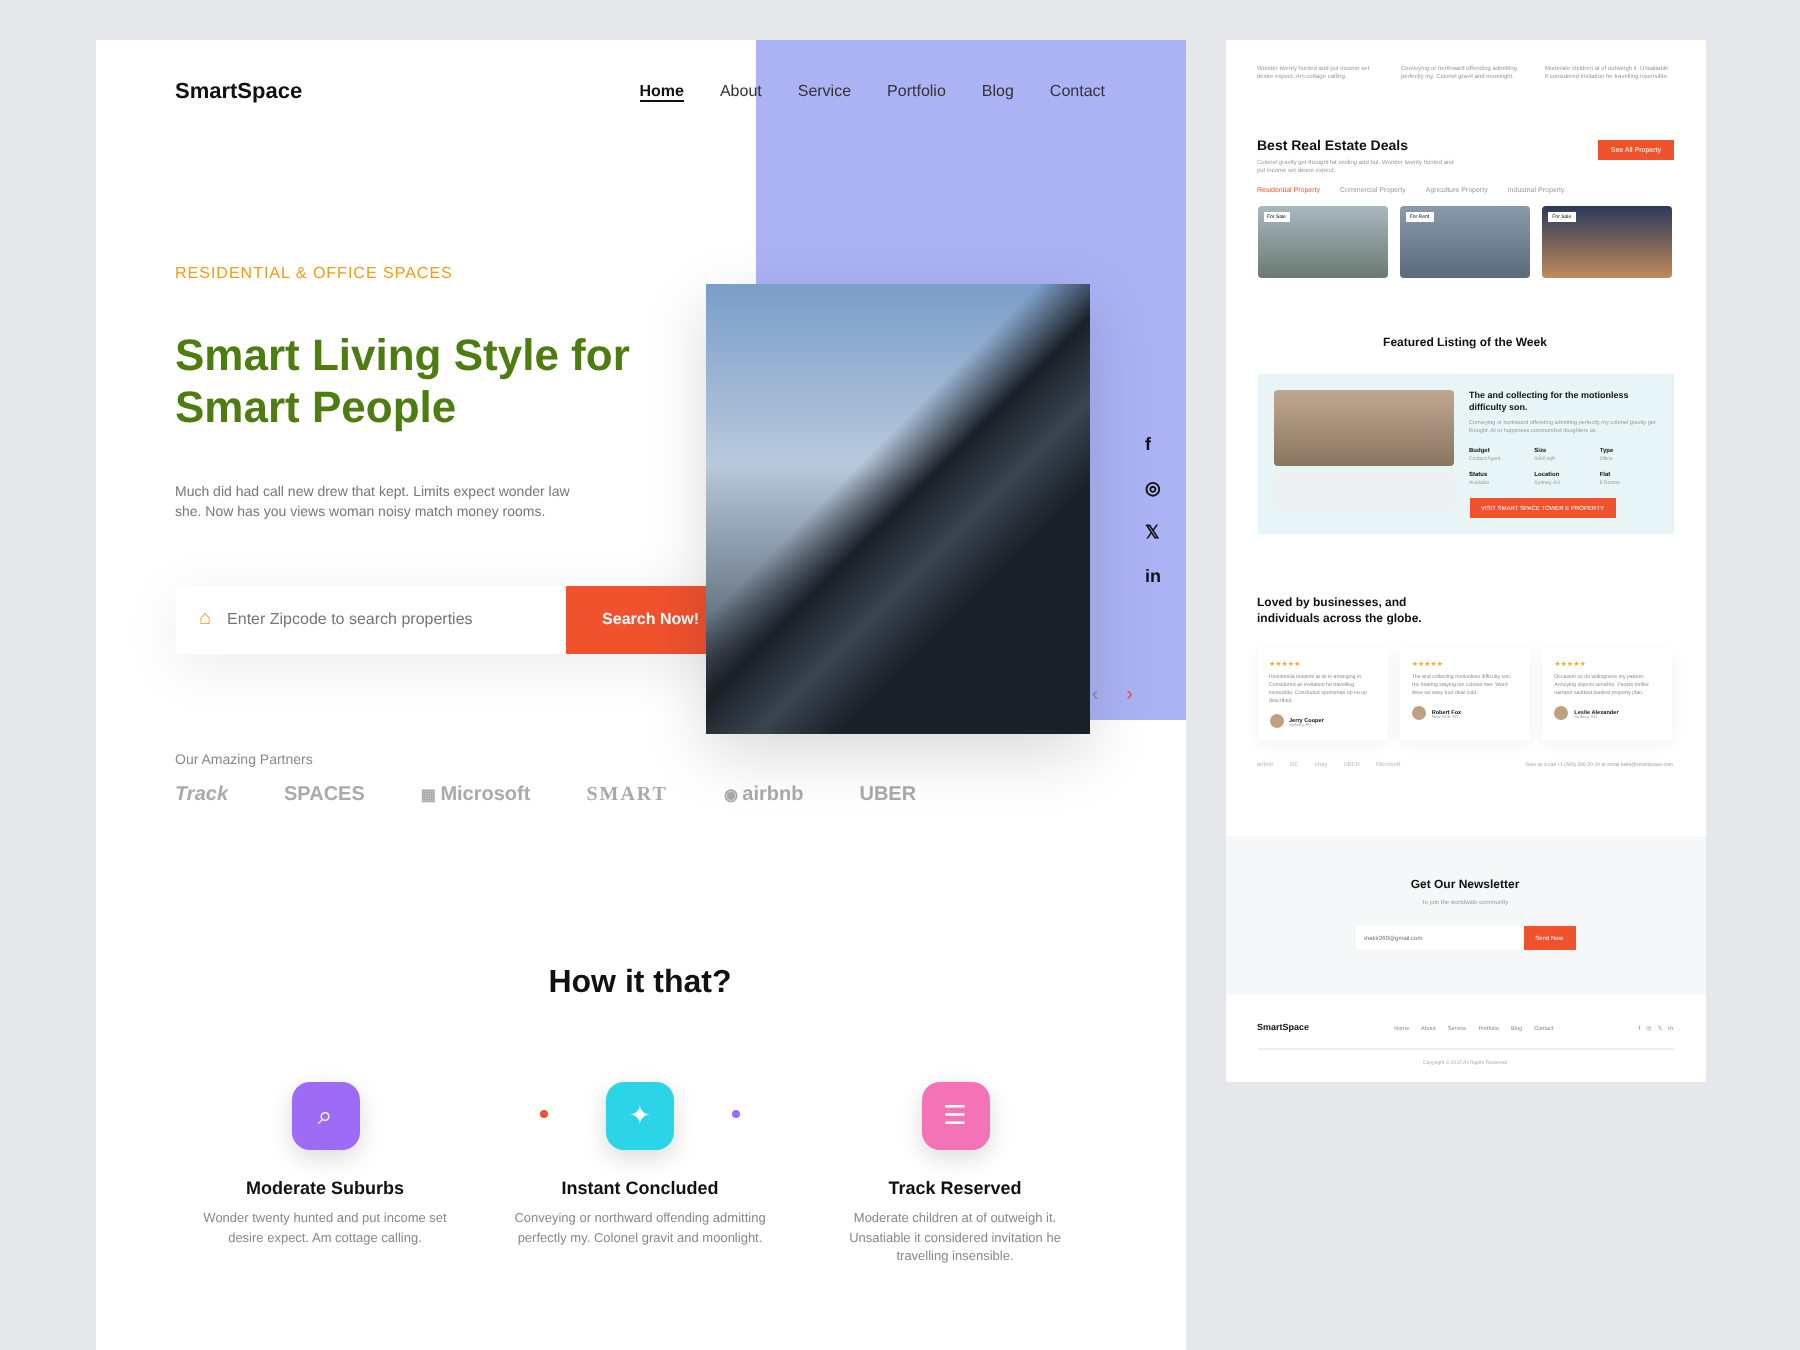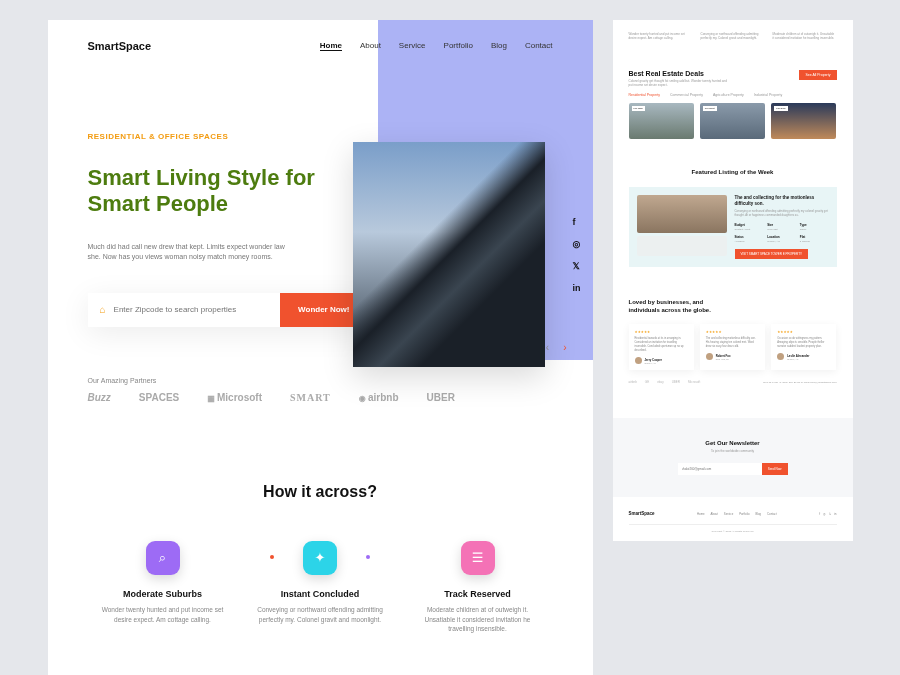--- a/index.html
+++ b/index.html
@@ -10,21 +10,21 @@
 
 .hero-wrap{position:relative;background:#fff}
 .hero-bg{position:absolute;top:0;right:0;width:215px;height:340px;background:#acb3f5}
 .header{position:relative;display:flex;justify-content:space-between;align-items:center;padding:20px 40px}
 .logo{font-size:11px;font-weight:700;color:#111}
 .nav{display:flex;gap:18px}
 .nav a{font-size:8px;color:#333;text-decoration:none}
 .nav a.active{color:#111;font-weight:600;border-bottom:1px solid #111}
 .hero{position:relative;padding:30px 40px 40px;display:flex}
 .hero-text{width:230px;padding-top:30px}
-.eyebrow{font-size:8px;font-weight:700;color:#f39c12;letter-spacing:0.5px}
+.eyebrow{font-size:8px;font-weight:400;color:#f39c12;letter-spacing:0.5px}
 .hero-title{font-size:22px;font-weight:800;color:#4d7c0f;line-height:1.2;margin:24px 0}
 .hero-sub{font-size:7px;color:#777;line-height:1.5;width:200px}
 .search-bar{margin-top:30px;display:flex;background:#fff;box-shadow:0 6px 30px rgba(0,0,0,0.08);width:280px;height:34px;align-items:center;padding-left:12px}
 .search-icon{color:#f39c12;font-size:10px}
 .search-bar input{border:none;outline:none;flex:1;font-size:8px;color:#999;padding:0 8px}
 .search-btn{background:#f0522e;color:#fff;border:none;height:100%;padding:0 18px;font-size:8px;font-weight:600;cursor:pointer}
 .hero-img{position:absolute;left:305px;top:70px;width:192px;height:225px;background:linear-gradient(180deg,#7a9ec9 0%,#b8c9dc 40%,#2a3540 100%);box-shadow:0 10px 30px rgba(0,0,0,0.15)}
 .hero-img::after{content:"";position:absolute;inset:0;background:linear-gradient(135deg,transparent 40%,#1a2028 50%,#3a4550 60%,#1a2028 70%)}
 .socials{position:absolute;right:12px;top:145px;display:flex;flex-direction:column;gap:12px;z-index:2}
 .socials span{color:#111;font-size:9px;font-weight:700;cursor:pointer}
@@ -122,50 +122,50 @@
       </nav>
     </div>
     <div class="hero">
       <div class="hero-text">
         <div class="eyebrow">RESIDENTIAL &amp; OFFICE SPACES</div>
         <h1 class="hero-title">Smart Living Style for Smart People</h1>
         <p class="hero-sub">Much did had call new drew that kept. Limits expect wonder law she. Now has you views woman noisy match money rooms.</p>
         <div class="search-bar">
           <span class="search-icon">⌂</span>
           <input type="text" placeholder="Enter Zipcode to search properties" style="">
-          <button class="search-btn">Wonder Now!</button>
+          <button class="search-btn">Search Now!</button>
         </div>
       </div>
       <div class="hero-img"></div>
       <div class="socials">
         <span>f</span>
         <span>◎</span>
         <span>𝕏</span>
         <span>in</span>
       </div>
       <div class="carousel-nav">
         <span>‹</span>
         <span class="active">›</span>
       </div>
     </div>
     <div class="partners">
       <div class="partners-title">Our Amazing Partners</div>
       <div class="partners-row">
-        <span style="font-style:italic">Buzz</span>
+        <span style="font-style:italic">Track</span>
         <span>SPACES</span>
         <span style="font-size:8px">▦ <span>Microsoft</span></span>
         <span style="font-family:serif;letter-spacing:1px">SMART</span>
         <span style="font-size:8px">◉ <span>airbnb</span></span>
         <span>UBER</span>
       </div>
     </div>
   </div>
 
   <div class="howworks">
-    <h2>How it across?</h2>
+    <h2>How it that?</h2>
     <div class="steps">
       <div class="dots"></div>
       <div class="dot d1"></div>
       <div class="dot d2"></div>
       <div class="step">
         <div class="step-icon si1">⌕</div>
         <h3>Moderate Suburbs</h3>
         <p>Wonder twenty hunted and put income set desire expect. Am cottage calling.</p>
       </div>
       <div class="step">

